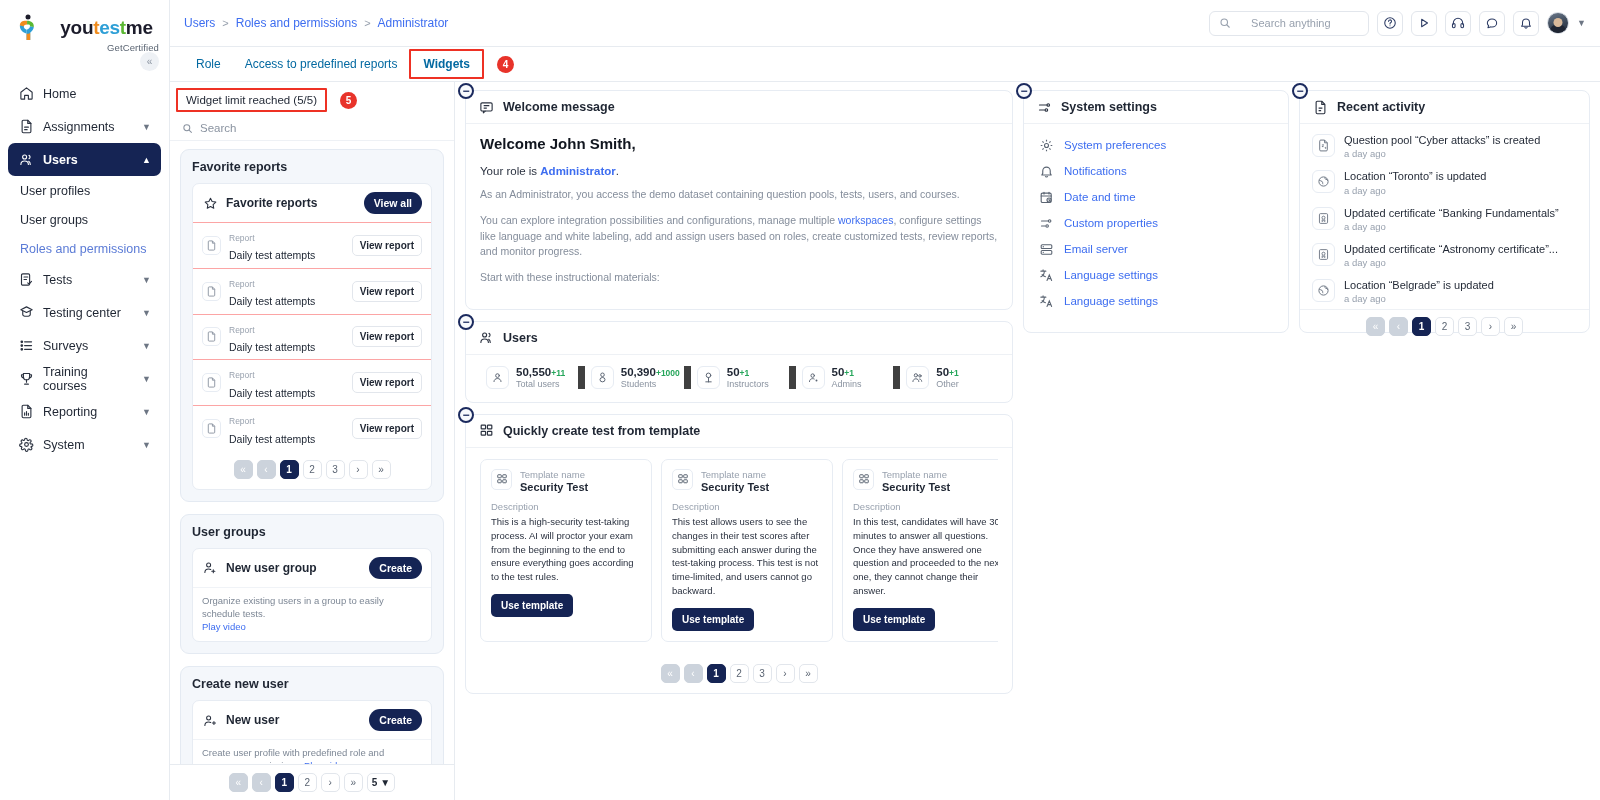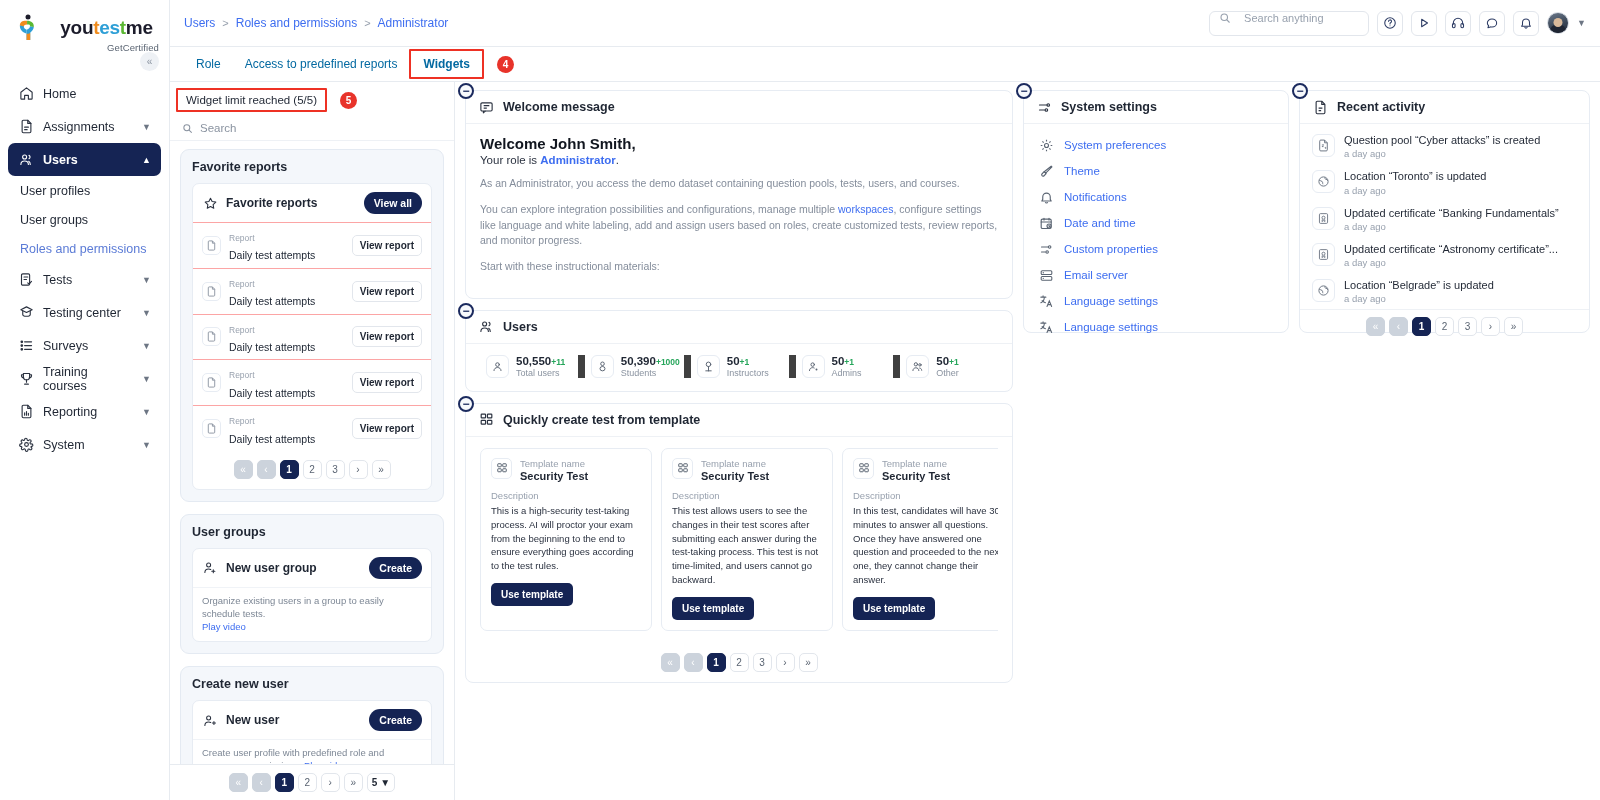--- a/index.html
+++ b/index.html
@@ -56,21 +56,21 @@
   .topbar {
     height: 47px; display: flex; align-items: center;
     border-bottom: 1px solid #e7ebf0; padding: 0 14px; flex-shrink: 0;
   }
   .crumbs { display: flex; align-items: center; gap: 7px; font-size: 12px; }
   .crumb { color: #3d6df0; cursor: pointer; }
   .crumb-sep { color: #98a1ae; font-size: 11px; }
   .top-right { margin-left: auto; display: flex; align-items: center; gap: 8px; }
   .search-box {
     width: 160px; height: 25px; border: 1px solid #e2e6ec; border-radius: 6px;
-    display: flex; align-items: flex-start; gap: 13px; padding: 0 9px;
+    display: flex; align-items: center; gap: 20px; padding: 0 9px;
     font-size: 11px; color: #98a1ae; cursor: text;
   }
   .icon-btn {
     width: 26px; height: 25px; border: 1px solid #e2e6ec; border-radius: 6px;
     display: flex; align-items: center; justify-content: center;
     color: #2b3a63; cursor: pointer; background: #fff;
   }
   .avatar {
     width: 22px; height: 22px; border-radius: 50%; overflow: hidden;
     background: linear-gradient(160deg,#6d7a8c 0%,#3c4858 55%,#22293a 100%);
@@ -190,21 +190,21 @@
     color: #1b2a5e; display: flex; align-items: center; justify-content: center;
     font-size: 12px; font-weight: 700; line-height: 1; cursor: pointer; z-index: 3;
   }
   .w-head {
     display: flex; align-items: center; gap: 9px; padding: 8px 12px;
     font-size: 12.5px; font-weight: 700; color: #1f2633;
     border-bottom: 1px solid #eef1f5;
   }
   .w-body { padding: 11px 14px 13px 14px; }
 
-  .wm-title { font-size: 15px; font-weight: 700; color: #11161f; margin-bottom: 2px; }
+  .wm-title { font-size: 15px; font-weight: 700; color: #11161f; margin-bottom: 13px; }
   .wm-role { font-size: 11.5px; color: #2b3240; margin-bottom: 10px; }
   .wm-role b { color: #3d6df0; font-weight: 700; }
   .wm-p { font-size: 10.5px; color: #848d9b; line-height: 1.5; margin-bottom: 10px; }
 
   .stats { display: flex; align-items: stretch; }
   .stat { flex: 1; display: flex; align-items: center; gap: 7px; padding: 0 4px 0 6px; }
   .stat + .stat { border-left: 7px solid #404040; }
   .stat-ic {
     width: 23px; height: 23px; border: 1px solid #e7ecf3; border-radius: 6px;
     display: flex; align-items: center; justify-content: center; color: #5a6472; flex-shrink: 0;
@@ -846,29 +846,20 @@
               <div class="sys-item">
                 <span class="ic">
                     <svg viewBox="0 0 24 24" width="14" height="14" fill="none" stroke="#5a6472" stroke-width="1.8">
                       <circle cx="12" cy="12" r="3.2"></circle>
                       <path d="M12 2.8v2.6M12 18.6v2.6M2.8 12h2.6M18.6 12h2.6M5.5 5.5l1.9 1.9M16.6 16.6l1.9 1.9M18.5 5.5l-1.9 1.9M7.4 16.6l-1.9 1.9"></path>
                     </svg>
                   </span>
                 <span>System preferences</span>
               </div>
 
-              <div class="sys-item">
-                <span class="ic">
-                    <svg viewBox="0 0 24 24" width="14" height="14" fill="none" stroke="#5a6472" stroke-width="1.8" stroke-linejoin="round">
-                      <path d="M19.5 3.5l1.2 1.2-10 10-2.4-2.4z"></path>
-                      <path d="M8.3 12.3L5 15.6c-.8.8-.9 2.2-.2 3.1.9 1 2.4 1 3.3.1l3.3-3.3z"></path>
-                    </svg>
-                  </span>
-                <span>Theme</span>
-              </div>
 
               <div class="sys-item">
                 <span class="ic">
                     <svg viewBox="0 0 24 24" width="14" height="14" fill="none" stroke="#5a6472" stroke-width="1.8" stroke-linejoin="round">
                       <path d="M18 15v-4a6 6 0 0 0-12 0v4l-1.5 2.5h15z"></path>
                       <path d="M10 19.5a2.2 2.2 0 0 0 4 0"></path>
                     </svg>
                   </span>
                 <span>Notifications</span>
               </div>

